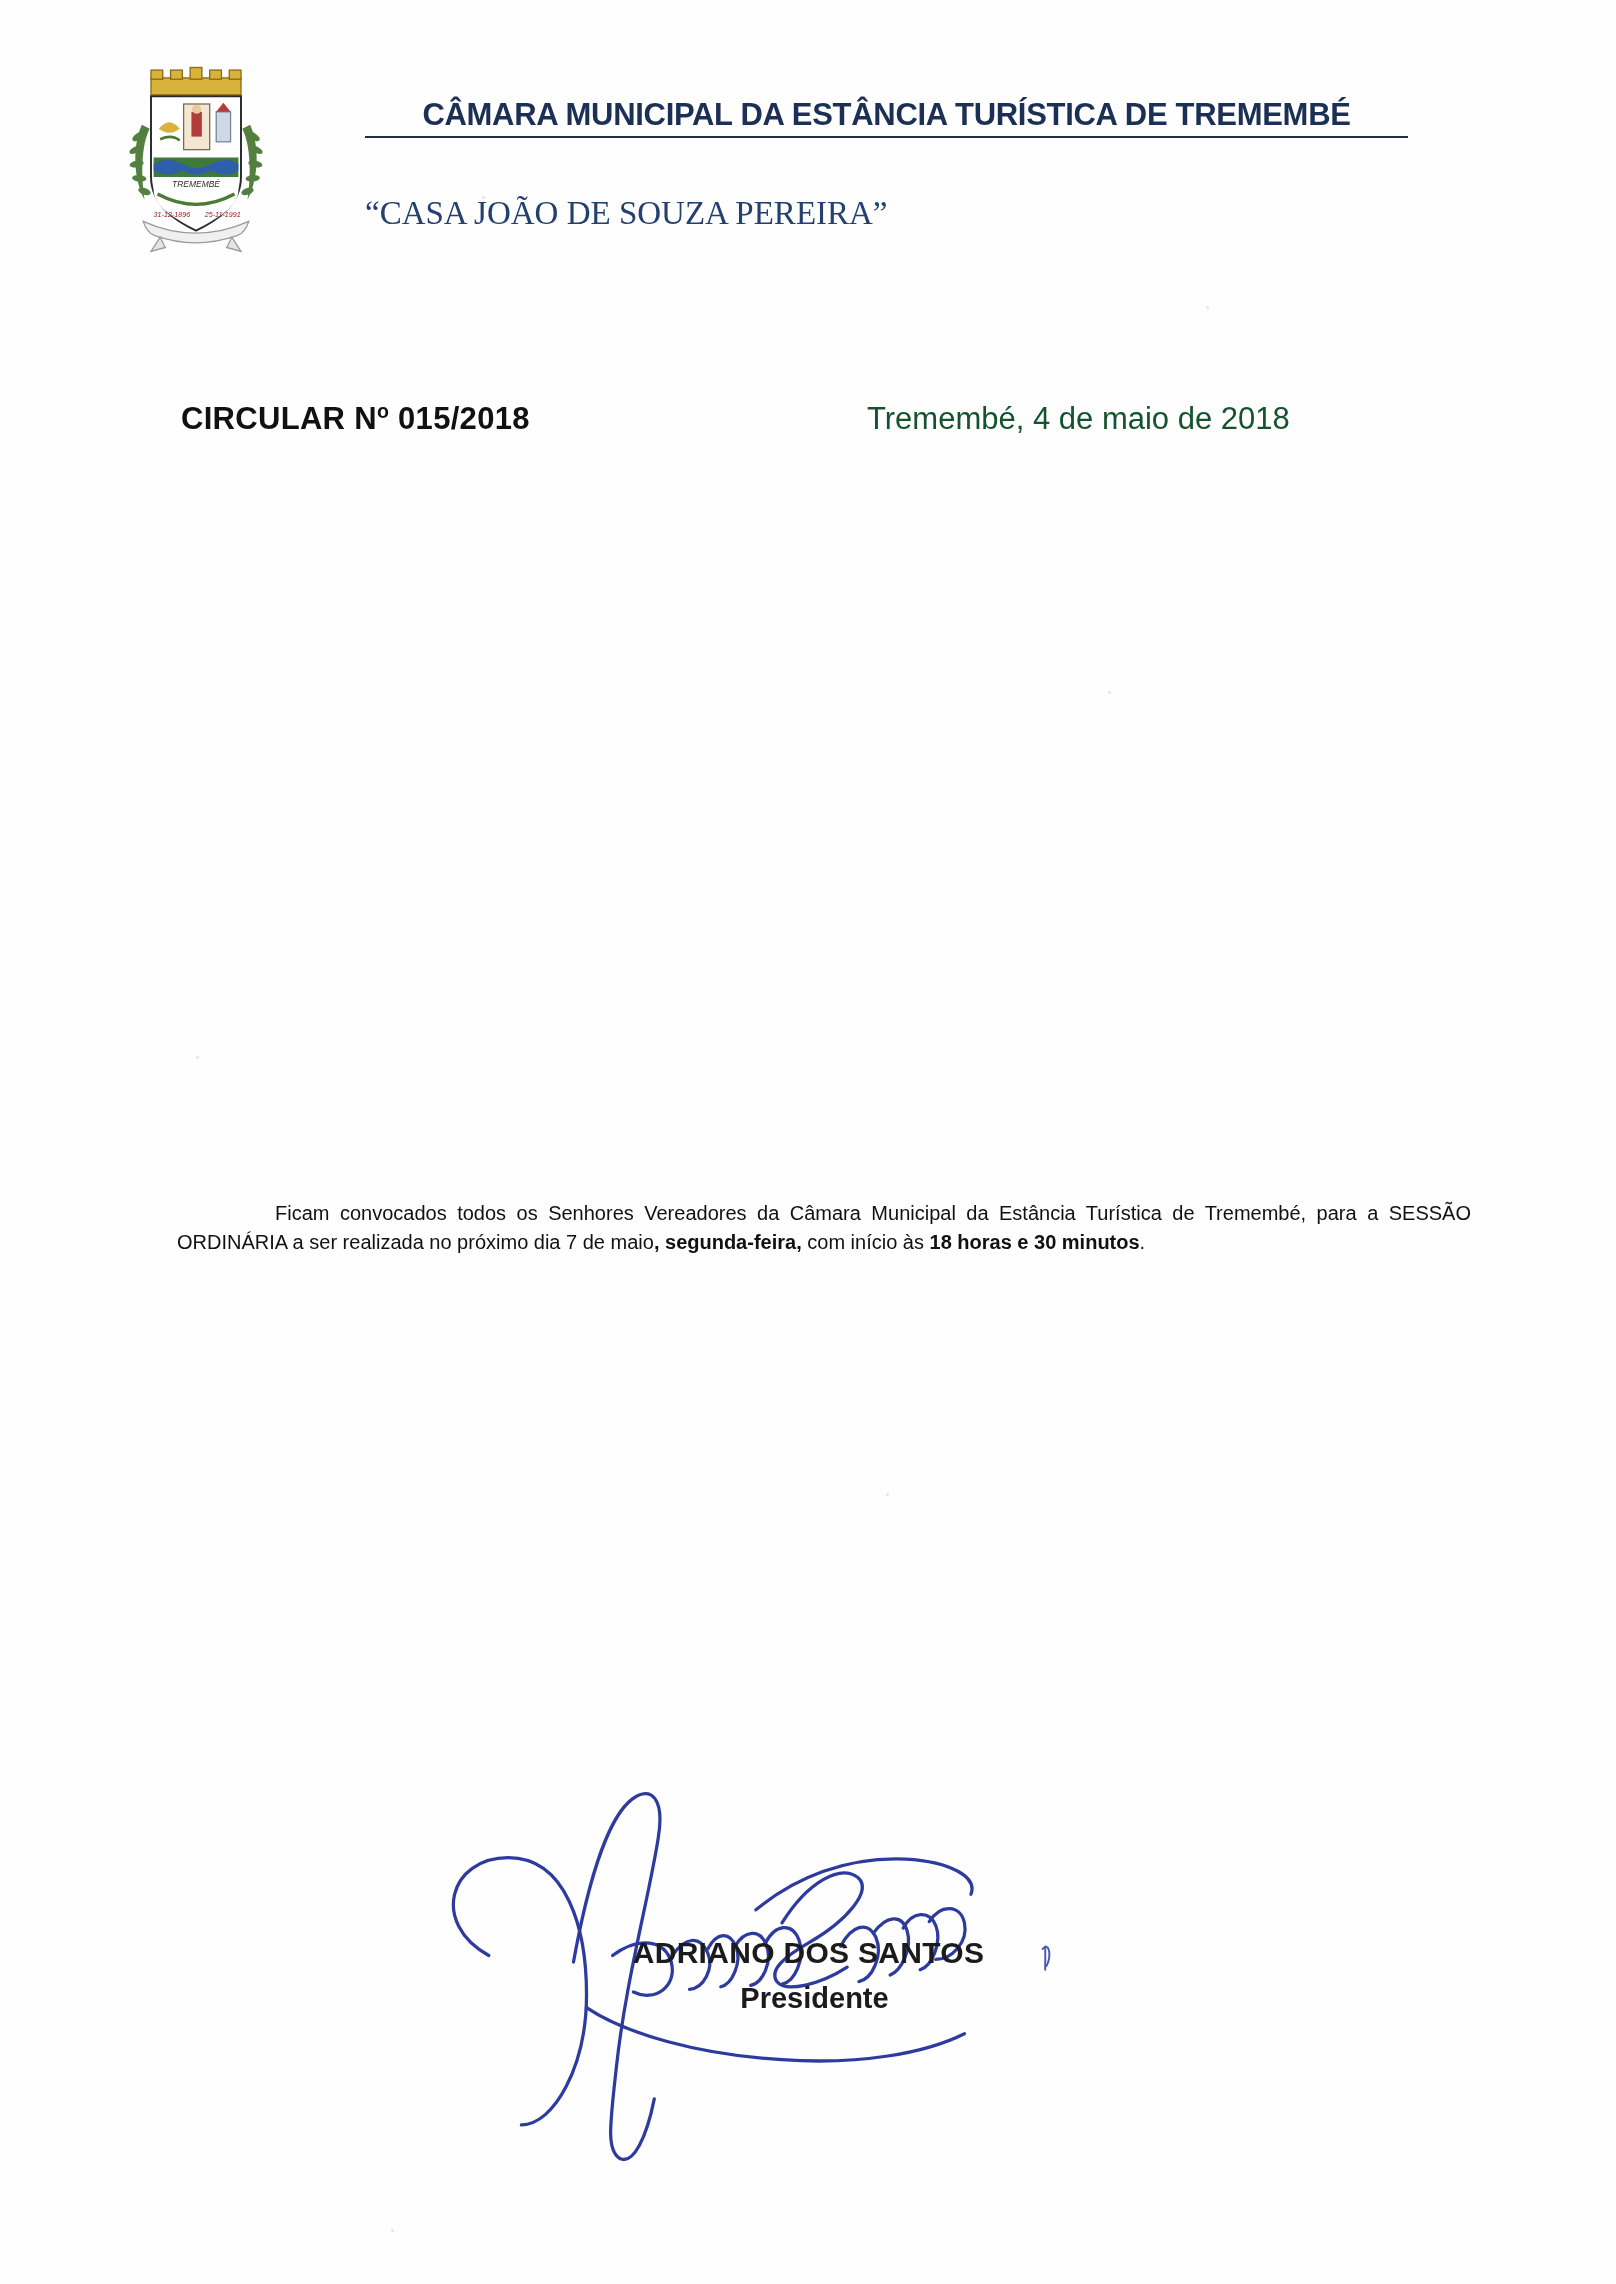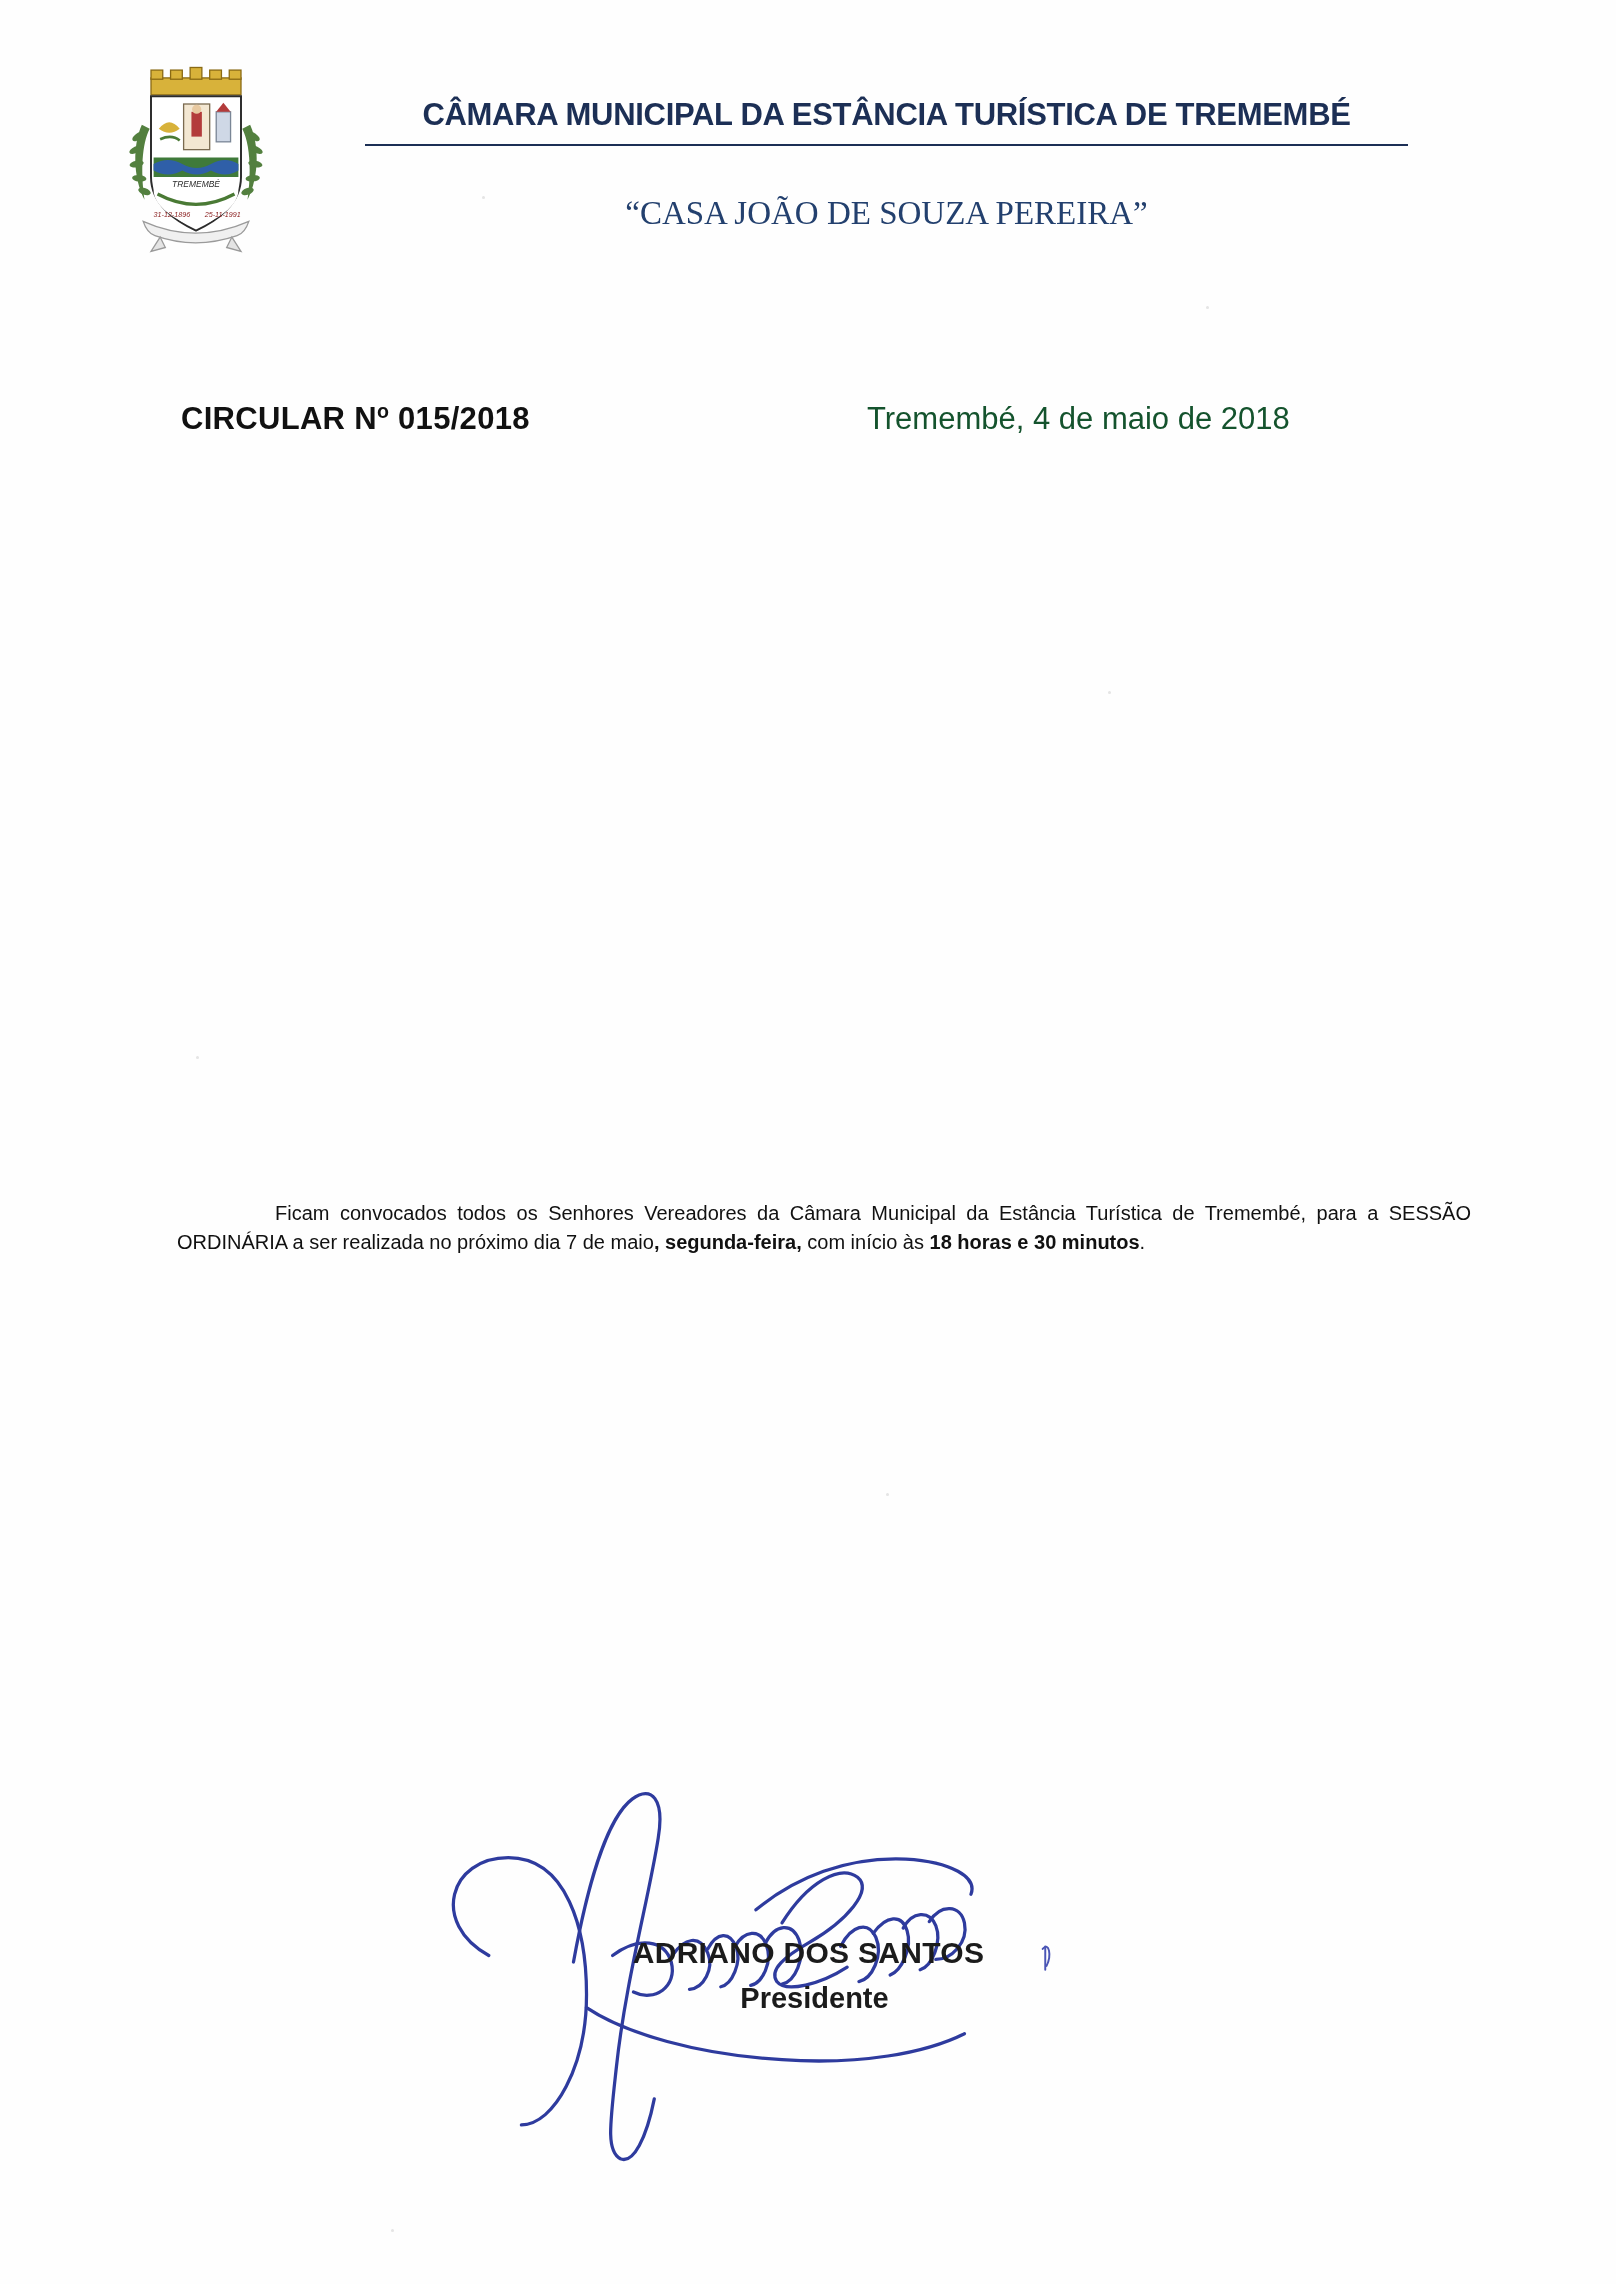--- a/index.html
+++ b/index.html
@@ -48,29 +48,29 @@
     top: 51px;
     width: 1043px;
     text-align: center;
     font-family: "Liberation Sans", sans-serif;
     font-weight: bold;
     font-size: 31px;
     letter-spacing: -0.3px;
     color: #1c2f55;
     white-space: nowrap;
     border-bottom: 2.6px solid #1c2f55;
-    padding-bottom: 11px;
+    padding-bottom: 3px;
   }
 
   .header-subtitle {
     position: absolute;
     left: 365px;
     top: 149px;
     width: 1043px;
-    text-align: center;
+    text-align: left;
     font-family: "Liberation Serif", serif;
     font-size: 33px;
     color: #23406e;
     white-space: nowrap;
   }
 
   
   .meta {
     position: absolute;
     top: 388px;

